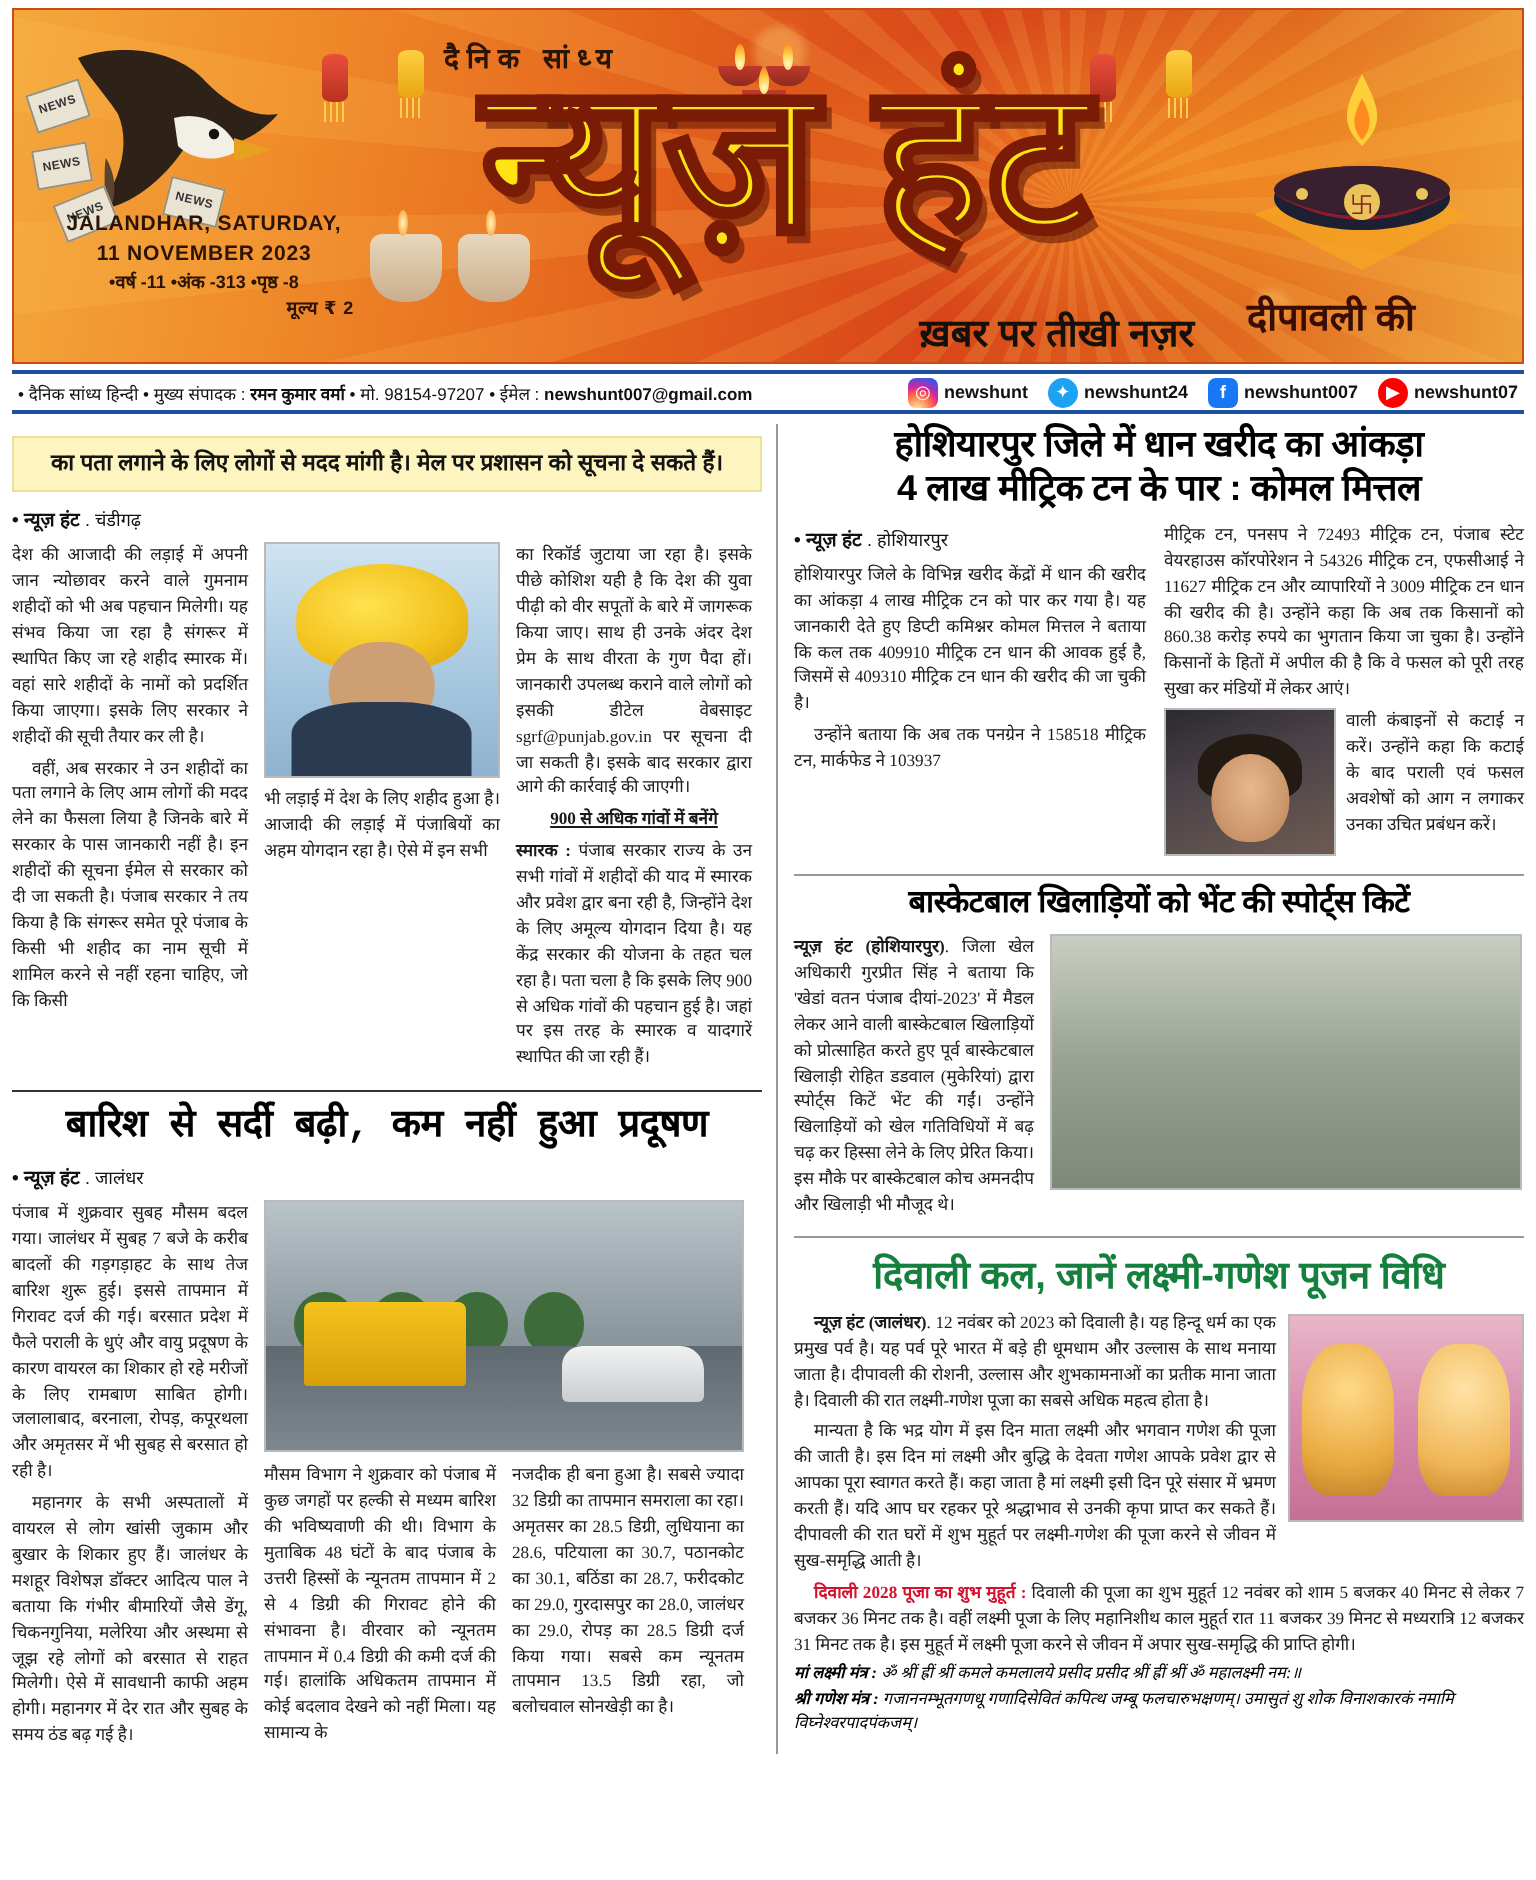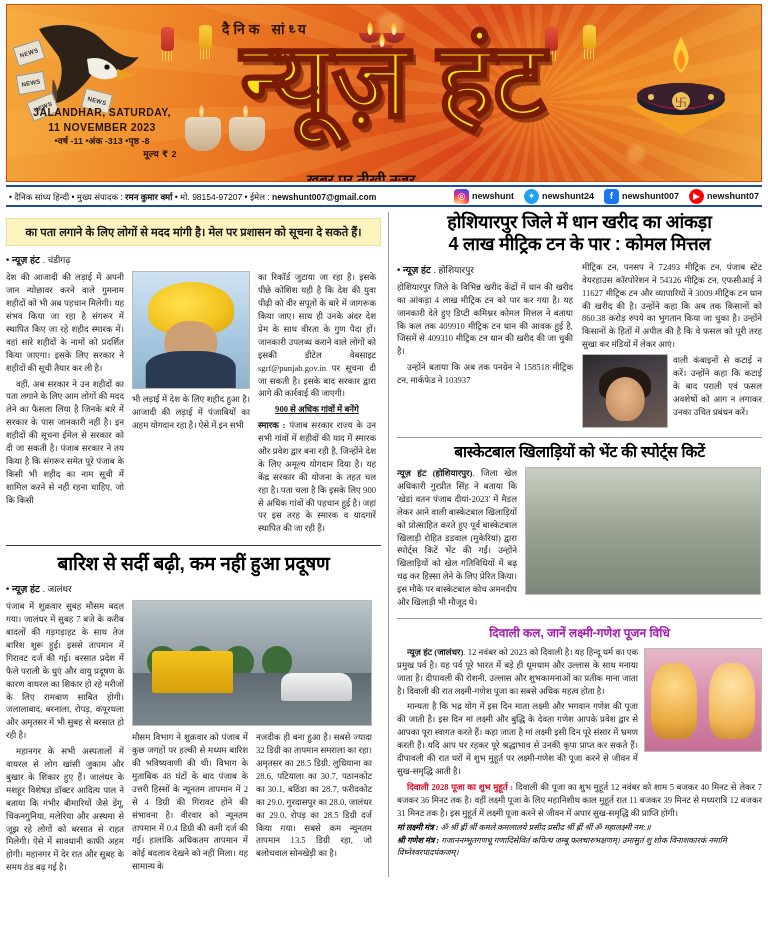--- a/index.html
+++ b/index.html
@@ -58,22 +58,22 @@
     font-size:14px; letter-spacing:4px;
   }
   .mh-title {
     position:absolute; left:176px; top:26px; width:420px; text-align:center;
     font-size:104px; line-height:.95; font-weight:bold; color:#ffe312;
     font-family:"Liberation Sans", sans-serif;
     -webkit-text-stroke: 3px #7a1b06;
     text-shadow: 4px 5px 0 rgba(90,20,5,.55);
   }
   .mh-sub {
-    position:absolute; left:300px; top:164px; width:290px; 
-    color:#14110c; font-weight:bold; font-size:15px;
+    position:absolute; left:300px; top:148px; width:290px; text-align:right;
+    color:#14110c; font-weight:bold; font-size:19px;
   }
   .mh-greet {
     position:absolute; right:8px; bottom:10px; width:175px; text-align:center;
     color:#3a0d04; font-weight:bold; line-height:1.18;
   }
   .mh-greet .l1 { font-size:19px; }
   .mh-greet .l2 { font-size:16px; }
 
   .mh-place {
     position:absolute; left:20px; top:100px; width:150px; text-align:center;
@@ -122,21 +122,21 @@
     text-justify:inter-word; margin-bottom:3px; font-family:"Liberation Serif", serif;
   }
   p.bt b { font-weight:bold; }
   .indent { text-indent:10px; }
 
   .photo { border:1px solid #b9b9b9; background:#d9d9d9; position:relative; overflow:hidden; }
 
   .rule { border-top:1.5px solid #333; margin:7px 0 6px; }
   .rule-thin { border-top:1px solid #999; margin:6px 0 5px; }
 
-  .redhead { color:#a21caf; font-weight:bold; font-size:12px; }
+  .redhead { color:#15803d; font-weight:bold; font-size:19px; }
   .mantra { font-family:"Liberation Serif", serif; font-style:italic; font-size:8.2px; line-height:1.5; }
 
   
   .ph-cm { background: linear-gradient(160deg,#2b2a2e 0%, #4a4248 40%, #6d5b52 100%); }
   .ph-cm .face { position:absolute; left:50%; top:30%; transform:translateX(-50%); width:46%; height:62%;
      background: radial-gradient(ellipse at 50% 40%, #e8b98e 0%, #c99468 70%, #a9744c 100%); border-radius:50% 50% 45% 45%; }
   .ph-cm .hair { position:absolute; left:50%; top:16%; transform:translateX(-50%); width:62%; height:46%;
      background:#241a14; border-radius:50% 50% 30% 30%; }
 
   .ph-turban { background: linear-gradient(180deg,#cfe3f2 0%, #a8c8e0 55%, #8fb2ce 100%); }
@@ -231,20 +231,21 @@
       <text x="64" y="79" font-size="11" text-anchor="middle" fill="#8a1c2b">卐</text>
       <circle cx="34" cy="70" r="3" fill="#e8c45a"></circle>
         <circle cx="94" cy="70" r="3" fill="#e8c45a"></circle>
     </svg>
 
     <div class="mh-tagline-top">दैनिक सांध्य</div>
     <div class="mh-title">न्यूज़ हंट</div>
     <div class="mh-sub">ख़बर पर तीखी नज़र</div>
 
     <div class="mh-greet">
+      <div class="l1">दीपावली की</div>
     </div>
 
     <div class="mh-place">
       <div>JALANDHAR, SATURDAY,</div>
       <div>11 NOVEMBER 2023</div>
       <div class="issue">•वर्ष -11  •अंक -313  •पृष्ठ -8</div>
       <div class="price">मूल्य ₹ 2</div>
     </div>
   </div>
 
@@ -301,21 +302,21 @@
 
         <div style="width:118px;">
           <p class="bt">का रिकॉर्ड जुटाया जा रहा है। इसके पीछे कोशिश यही है कि देश की युवा पीढ़ी को वीर सपूतों के बारे में जागरूक किया जाए। साथ ही उनके अंदर देश प्रेम के साथ वीरता के गुण पैदा हों। जानकारी उपलब्ध कराने वाले लोगों को इसकी डीटेल वेबसाइट sgrf@punjab.gov.in पर सूचना दी जा सकती है। इसके बाद सरकार द्वारा आगे की कार्रवाई की जाएगी।</p>
           <p class="bt" style="font-weight:bold;text-align:center;text-decoration:underline;">900 से अधिक गांवों में बनेंगे</p>
           <p class="bt"><b>स्मारक :</b> <span>पंजाब सरकार राज्य के उन सभी गांवों में शहीदों की याद में स्मारक और प्रवेश द्वार बना रही है, जिन्होंने देश के लिए अमूल्य योगदान दिया है। यह केंद्र सरकार की योजना के तहत चल रहा है। पता चला है कि इसके लिए 900 से अधिक गांवों की पहचान हुई है। जहां पर इस तरह के स्मारक व यादगारें स्थापित की जा रही हैं।</span></p>
         </div>
       </div>
 
       <div class="rule"></div>
 
-      <div class="hl" style="font-size:19px;text-align:center;">बारिश से सर्दी बढ़ी, कम नहीं हुआ प्रदूषण</div>
+      <div class="hl" style="font-size:19px;text-align:center;font-family:Liberation Mono, monospace;">बारिश से सर्दी बढ़ी, कम नहीं हुआ प्रदूषण</div>
 
       <div class="byline">
         <span>• न्यूज़ हंट</span>
         <span class="city">. जालंधर</span>
       </div>
 
       <div style="display:flex;gap:8px;">
         <div style="width:118px;">
           <p class="bt">पंजाब में शुक्रवार सुबह मौसम बदल गया। जालंधर में सुबह 7 बजे के करीब बादलों की गड़गड़ाहट के साथ तेज बारिश शुरू हुई। इससे तापमान में गिरावट दर्ज की गई। बरसात प्रदेश में फैले पराली के धुएं और वायु प्रदूषण के कारण वायरल का शिकार हो रहे मरीजों के लिए रामबाण साबित होगी। जलालाबाद, बरनाला, रोपड़, कपूरथला और अमृतसर में भी सुबह से बरसात हो रही है।</p>
           <p class="bt indent">महानगर के सभी अस्पतालों में वायरल से लोग खांसी जुकाम और बुखार के शिकार हुए हैं। जालंधर के मशहूर विशेषज्ञ डॉक्टर आदित्य पाल ने बताया कि गंभीर बीमारियों जैसे डेंगू, चिकनगुनिया, मलेरिया और अस्थमा से जूझ रहे लोगों को बरसात से राहत मिलेगी। ऐसे में सावधानी काफी अहम होगी। महानगर में देर रात और सुबह के समय ठंड बढ़ गई है।</p>

